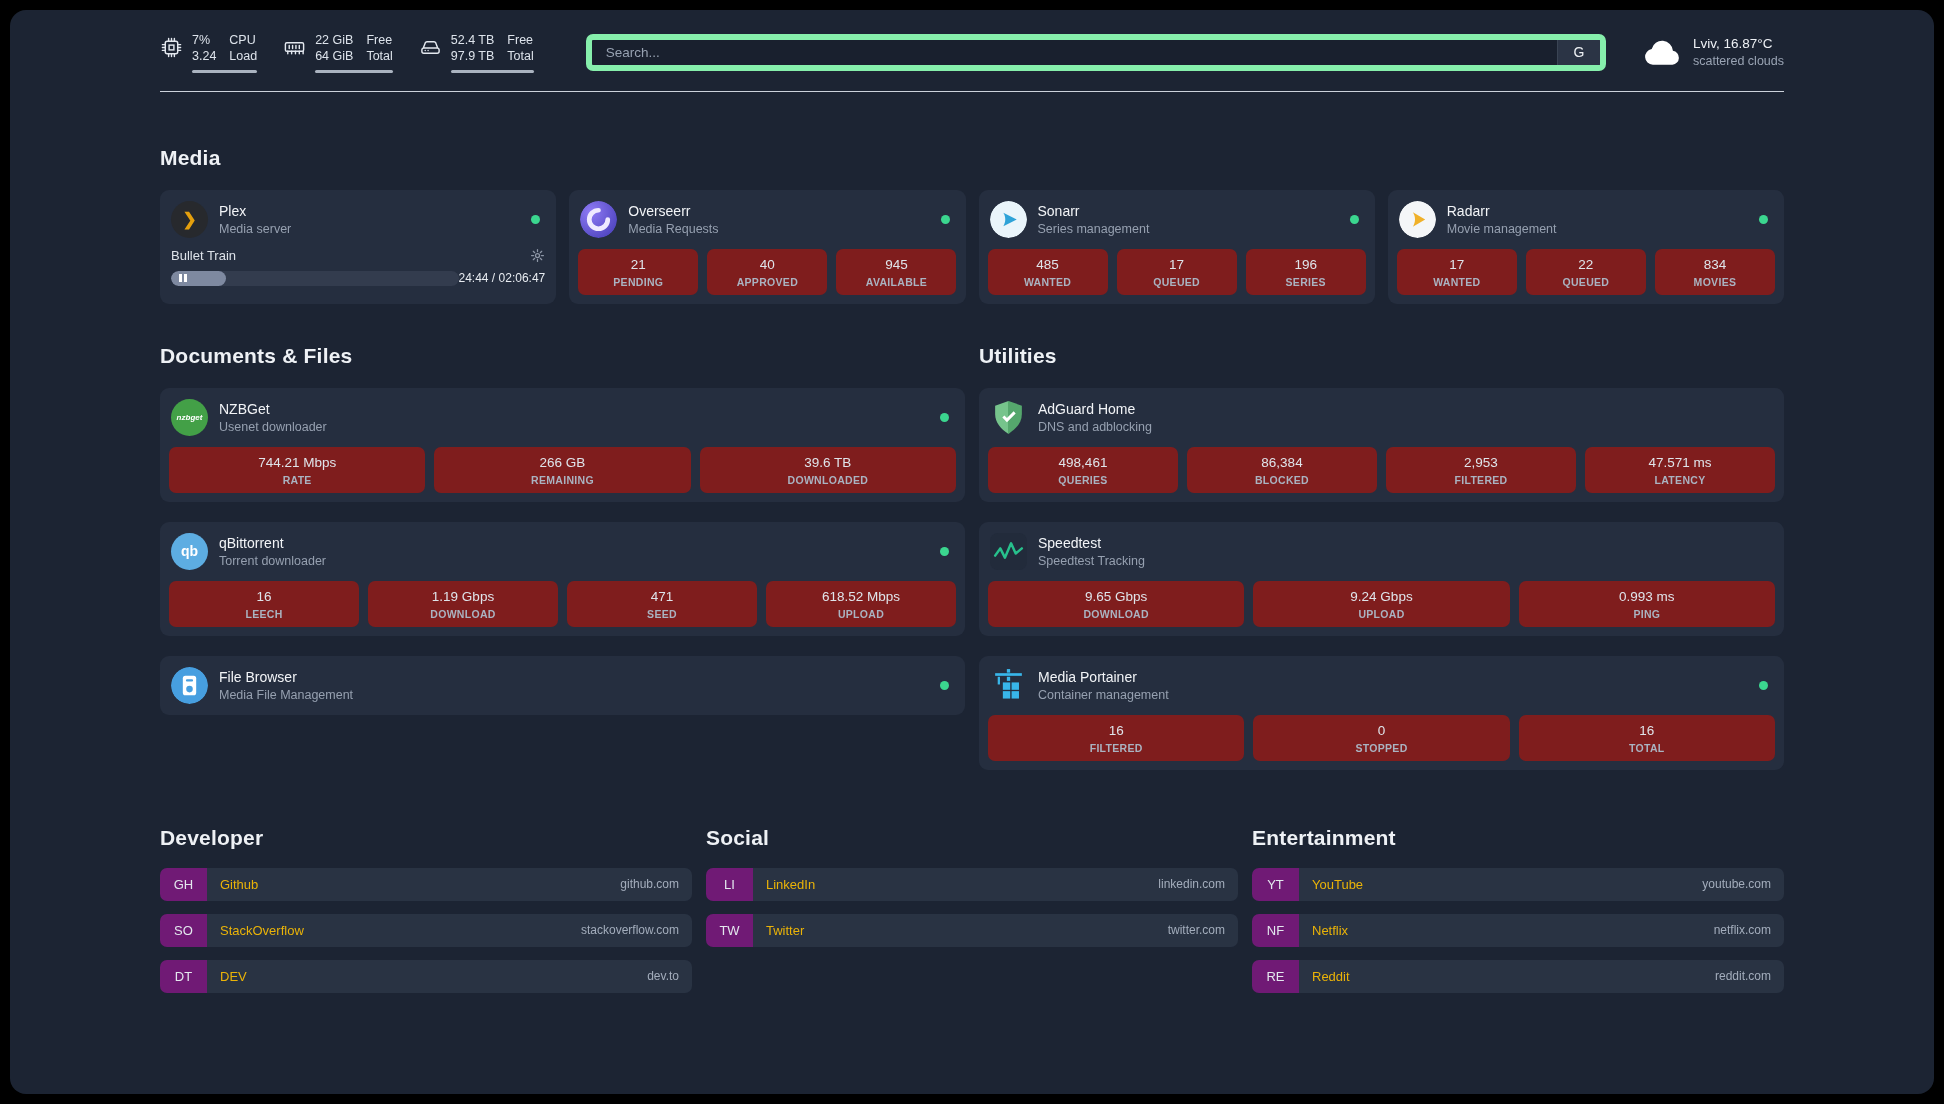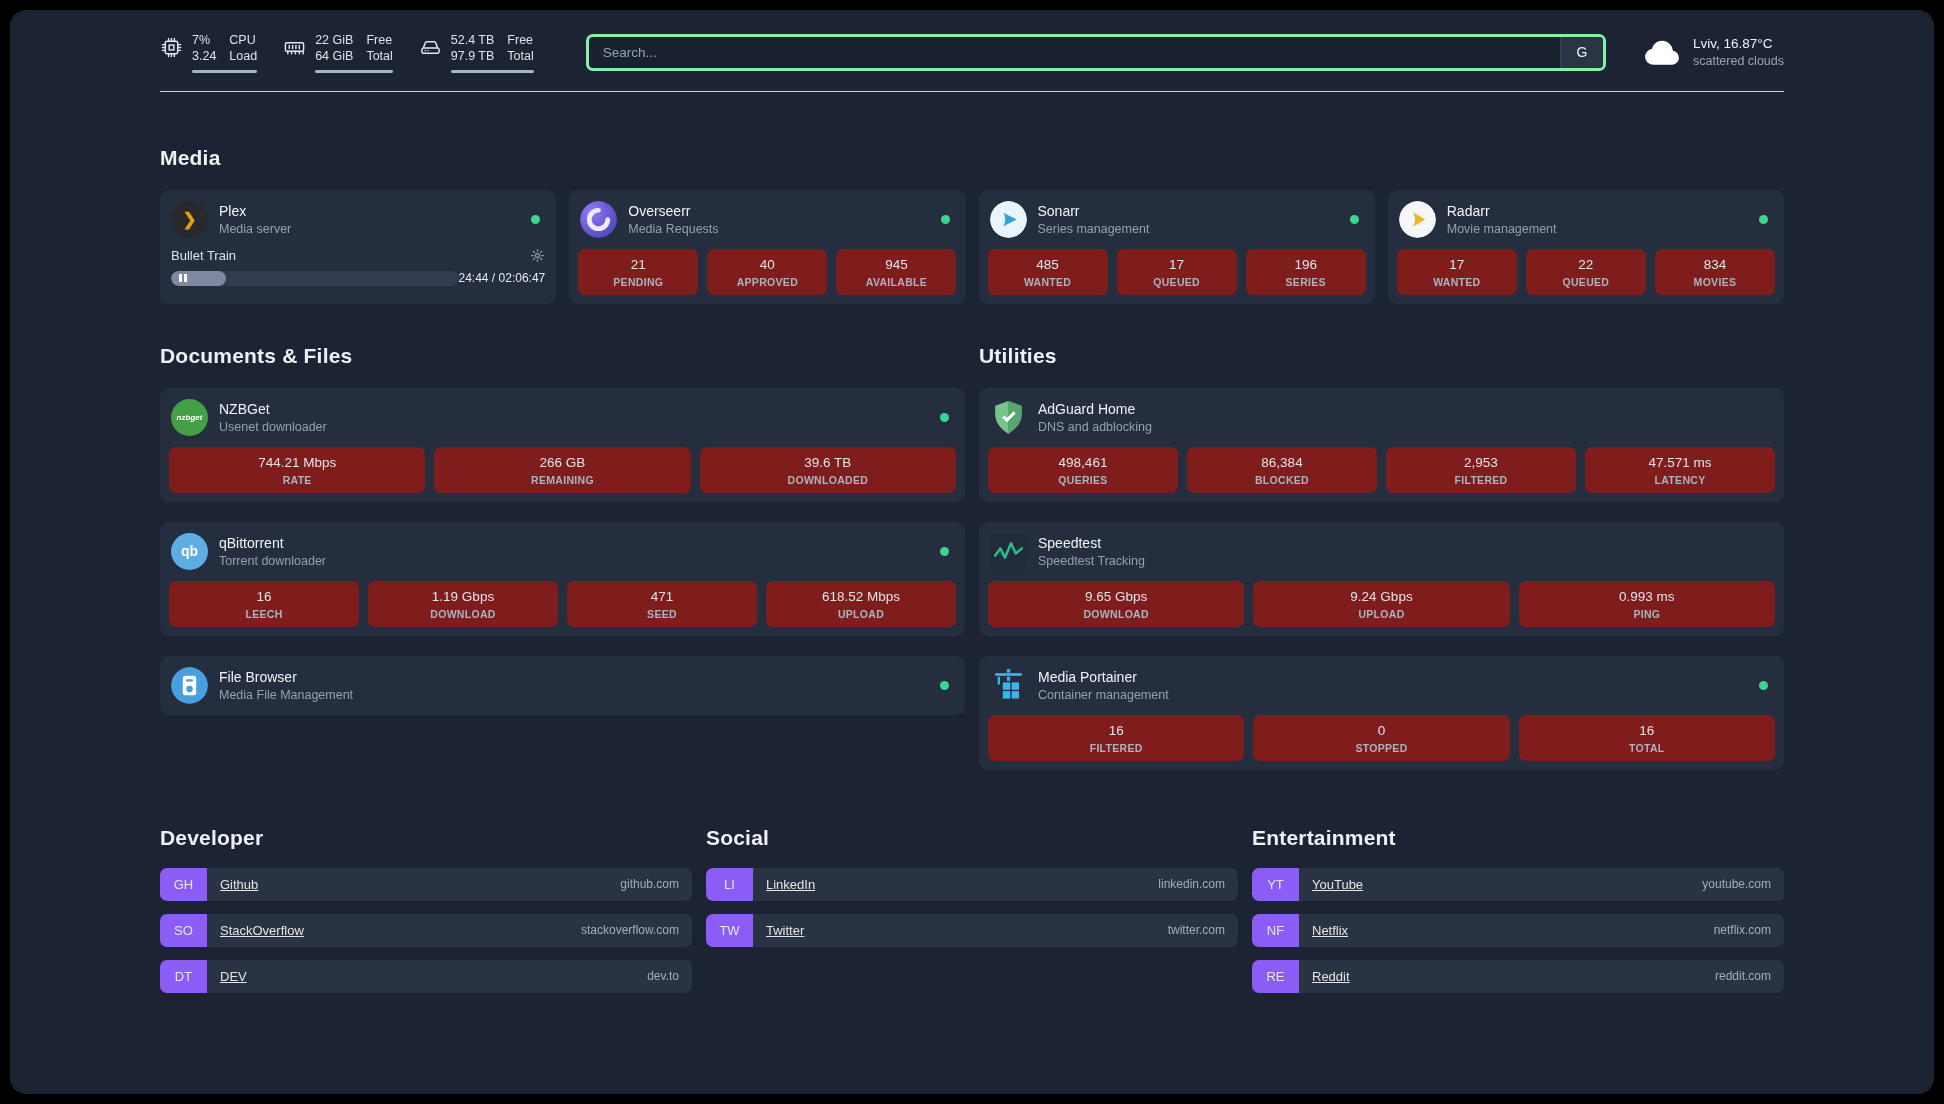--- a/index.html
+++ b/index.html
@@ -13,21 +13,21 @@
   .topbar { display: flex; align-items: center; margin-top: 22px; }
   .resource { display: flex; align-items: flex-start; gap: 9px; margin-right: 26px; }
   .res-icon { width: 23px; height: 23px; color: #e3e8ef; margin-top: 4px; flex: none; }
   .res-icon svg { width: 100%; height: 100%; }
   .res-body { display: flex; flex-direction: column; }
   .res-cols { display: flex; gap: 13px; }
   .res-col span { display: block; font-size: 12.5px; color: #dde3eb; line-height: 1.3; }
   .res-bar { height: 3px; background: #aab3c0; border-radius: 2px; margin-top: 5px; }
 
   .search-bar { flex: 1; height: 37px; display: flex; align-items: stretch;
-                border: 3px solid #86efac; border-radius: 7px; background: #19202e;
+                border: 6px solid #86efac; border-radius: 7px; background: #19202e;
                 margin: 0 36px 0 26px; overflow: hidden; }
   .search-input { flex: 1; border: none; background: transparent; color: #d6dce5;
                   font-size: 13.5px; padding: 0 14px; outline: none; font-family: inherit; }
   .search-input::placeholder { color: #97a1b1; }
   .g-button { width: 43px; display: flex; align-items: center; justify-content: center;
               background: #2b3445; color: #eef1f5; font-size: 14px; cursor: pointer;
               border-left: 1px solid #3a4454; }
 
   .weather { display: flex; align-items: center; gap: 11px; }
   .weather-icon { width: 40px; height: 27px; color: #ffffff; flex: none; }
@@ -83,25 +83,25 @@
   .nzbget-icon span { font-size: 8px; color: #fff; font-style: italic; font-weight: 700; }
   .qb-icon { background: #5dade2; }
   .qb-icon span { font-size: 14px; color: #fff; font-weight: 700; }
   .speedtest-icon { background: #222b3b; border-radius: 8px; }
   .square-icon { border-radius: 8px; }
 
   
   .bottom { display: grid; grid-template-columns: 1fr 1fr 1fr; gap: 14px; }
   .bm-row { display: flex; height: 33px; border-radius: 7px; overflow: hidden;
             margin-bottom: 13px; cursor: pointer; }
-  .bm-abbr { width: 47px; flex: none; background: #8b5cf6; color: #e3e8ee; font-size: 13px;
+  .bm-abbr { width: 47px; flex: none; background: #701a75; color: #e3e8ee; font-size: 13px;
              display: flex; align-items: center; justify-content: center; }
   .bm-main { flex: 1; background: #293343; display: flex; align-items: center;
              justify-content: space-between; padding: 0 13px; }
-  .bm-name { font-size: 13px; color: #e5e5e5; text-decoration: underline; }
+  .bm-name { font-size: 13px; color: #eab308; }
   .bm-url { font-size: 12px; color: #a3adbc; }
 </style>
 </head>
 <body>
 
 <div class="frame">
   <div class="content">
 
     <div class="topbar">
 

